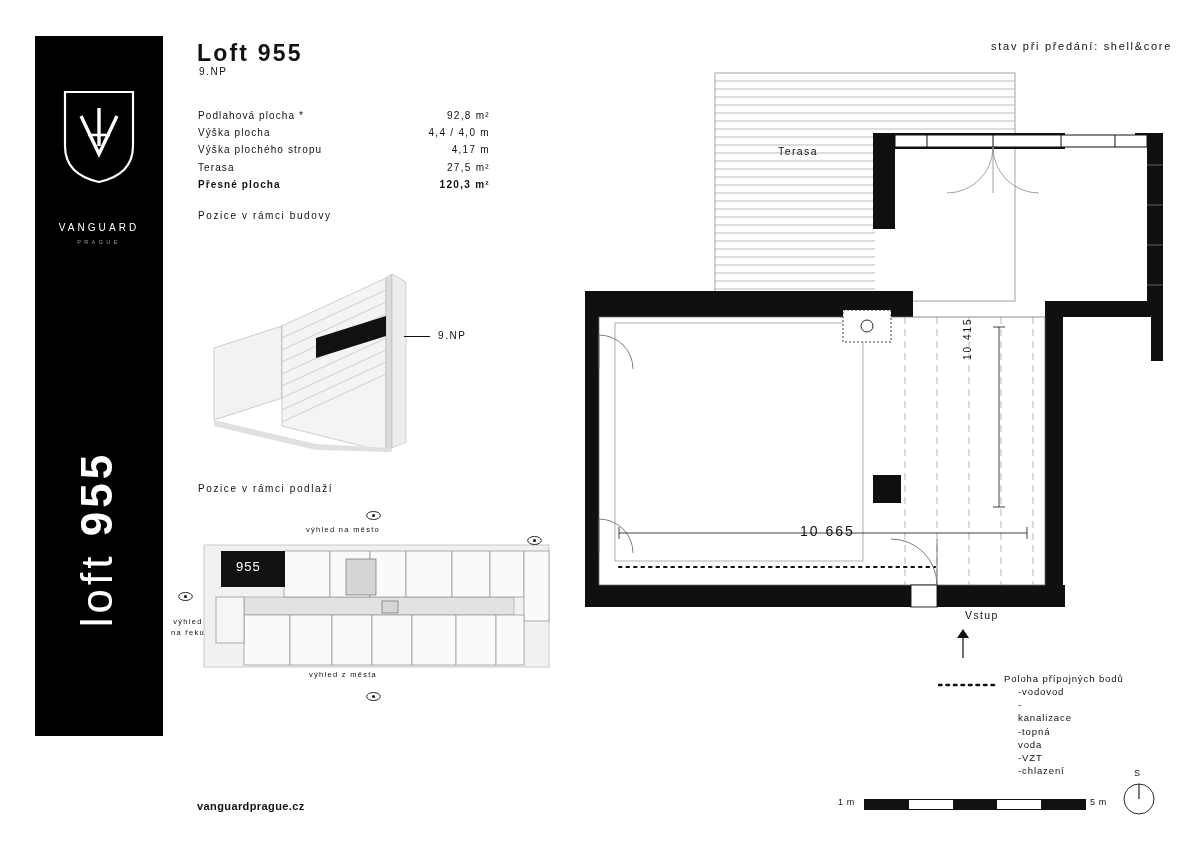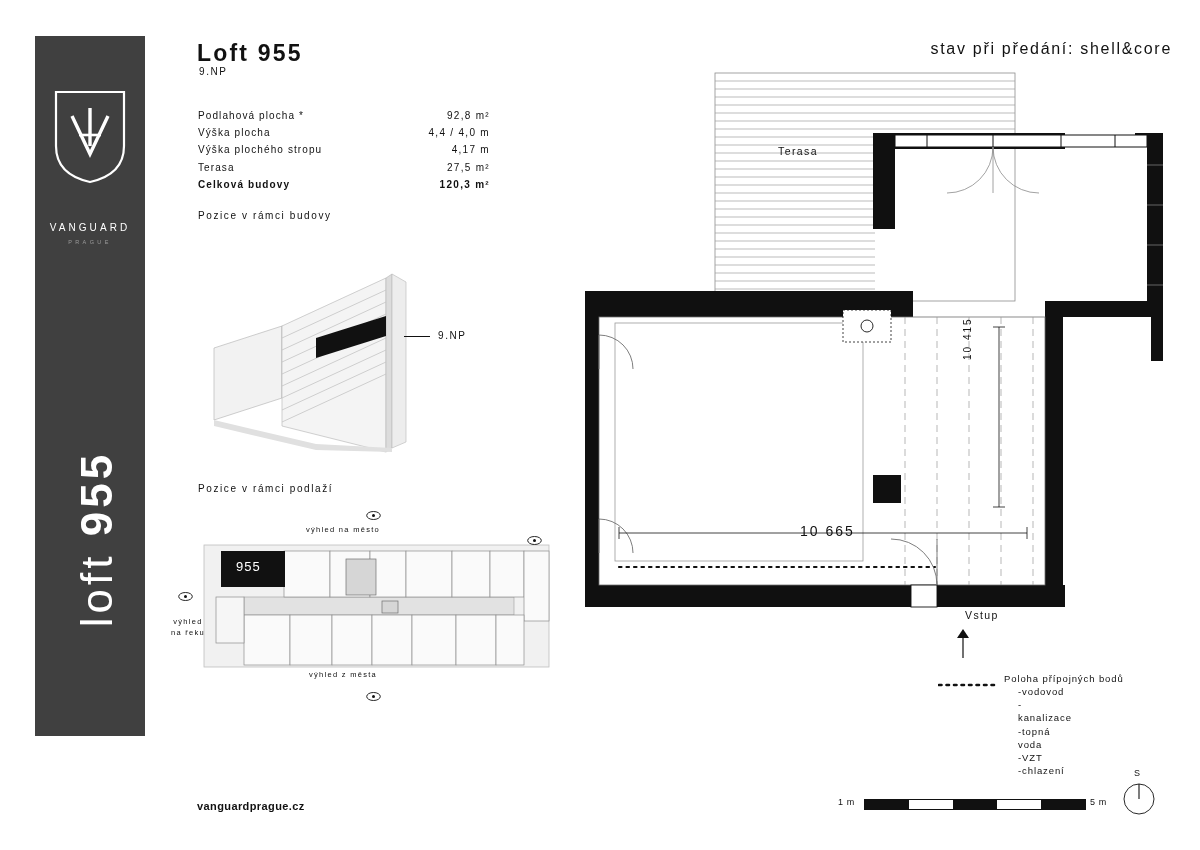--- a/index.html
+++ b/index.html
@@ -19,23 +19,23 @@
     position: absolute;
     inset: 0;
     background: #fff;
   }
 
   
   .black-bar {
     position: absolute;
     left: 35px;
     top: 36px;
-    width: 110px;
+    width: 128px;
     height: 700px;
-    background: #404040;
+    background: #000000;
   }
   .logo-shield {
     position: absolute;
     left: 50%;
     top: 52px;
     transform: translateX(-50%);
   }
   .brand-name {
     position: absolute;
     left: 0;
@@ -85,21 +85,21 @@
     position: absolute;
     left: 199px;
     top: 66px;
     font-size: 10px;
     letter-spacing: 1.6px;
   }
   .shell-core {
     position: absolute;
     right: 28px;
     top: 40px;
-    font-size: 16px;
+    font-size: 11px;
     letter-spacing: 1.7px;
     text-align: center;
   }
 
   
   .specs {
     position: absolute;
     left: 198px;
     top: 107px;
     width: 292px;
@@ -337,21 +337,21 @@
     </div>
     <div class="row">
       <span class="lbl">Výška plochého stropu</span>
       <span class="val">4,17 m</span>
     </div>
     <div class="row">
       <span class="lbl">Terasa</span>
       <span class="val">27,5 m²</span>
     </div>
     <div class="row total">
-      <span class="lbl">Celková budovy</span>
+      <span class="lbl">Přesné plocha</span>
       <span class="val">120,3 m²</span>
     </div>
   </div>
 
   <div class="sec-caption" id="cap-building">Pozice v rámci budovy</div>
 
   <div class="building-wrap">
     <svg width="300" height="230" viewBox="0 0 300 230">
       <defs>
         <linearGradient id="slabG" x1="0" y1="0" x2="1" y2="0">

